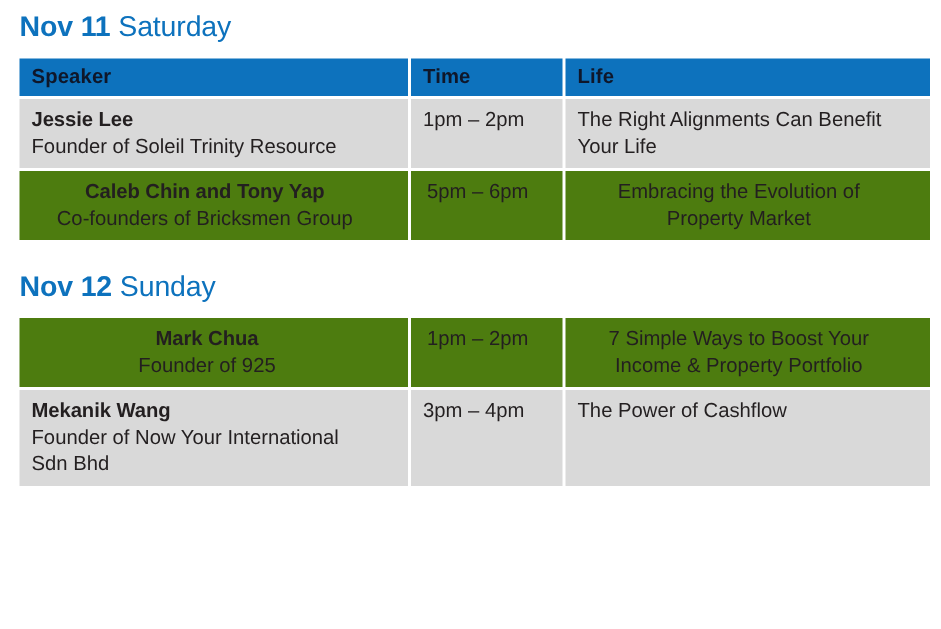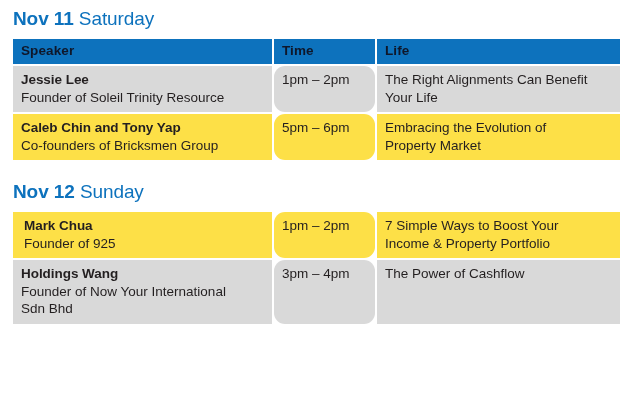--- a/index.html
+++ b/index.html
@@ -64,34 +64,34 @@
 
   .sched-table td {
     vertical-align: top;
     font-size: 13.5px;
     line-height: 17.5px;
     padding: 5px 20px 6px 8px;
     color: #231f20;
   }
 
   tr.row-grey td { background: #d9d9d9; }
-  tr.row-blue td { background: #fde047; }
+  tr.row-blue td { background: #4d7c0f; text-align: center; }
 
   .speaker-name {
     font-weight: bold;
     display: block;
     letter-spacing: -0.05px;
   }
   .speaker-role {
     display: block;
     font-weight: normal;
   }
   td.cell-speaker.indented { padding-left: 11px; margin-left: 40px; }
 
-  td.cell-time   { white-space: nowrap; border-radius: 11px; }
+  td.cell-time   { white-space: nowrap; }
   td.cell-topic  { }
 </style>
 </head>
 <body>
 
 <div class="page">
 
   <div class="day-heading" id="heading-1">
     <span class="date">Nov 11</span>
     <span class="weekday">Saturday</span>
@@ -145,21 +145,21 @@
       <tr class="row-blue">
         <td class="cell-speaker indented">
           <span class="speaker-name">Mark Chua</span>
           <span class="speaker-role">Founder of 925</span>
         </td>
         <td class="cell-time">1pm – 2pm</td>
         <td class="cell-topic">7 Simple Ways to Boost Your Income &amp; Property Portfolio</td>
       </tr>
       <tr class="row-grey">
         <td class="cell-speaker">
-          <span class="speaker-name">Holdings Wang</span>
+          <span class="speaker-name">Mekanik Wang</span>
           <span class="speaker-role">Founder of Now Your International Sdn Bhd</span>
         </td>
         <td class="cell-time">3pm – 4pm</td>
         <td class="cell-topic">The Power of Cashflow</td>
       </tr>
     </tbody>
   </table>
 
 </div>
 

